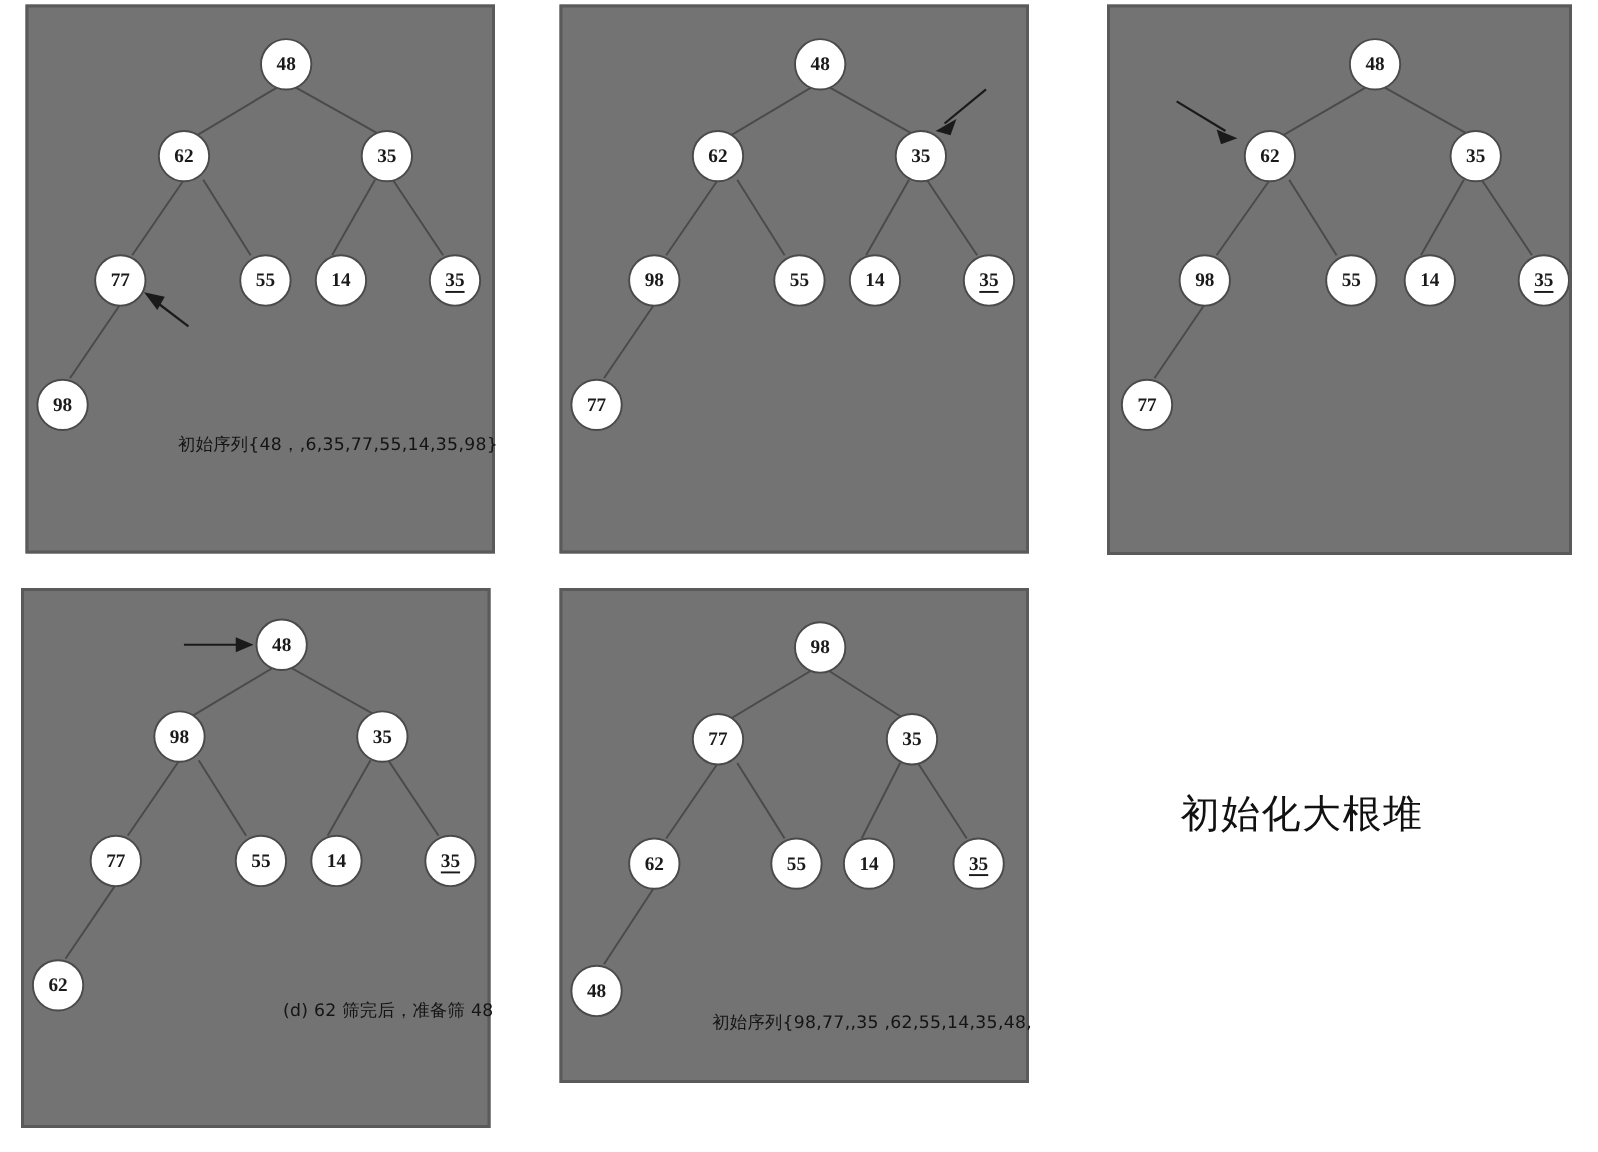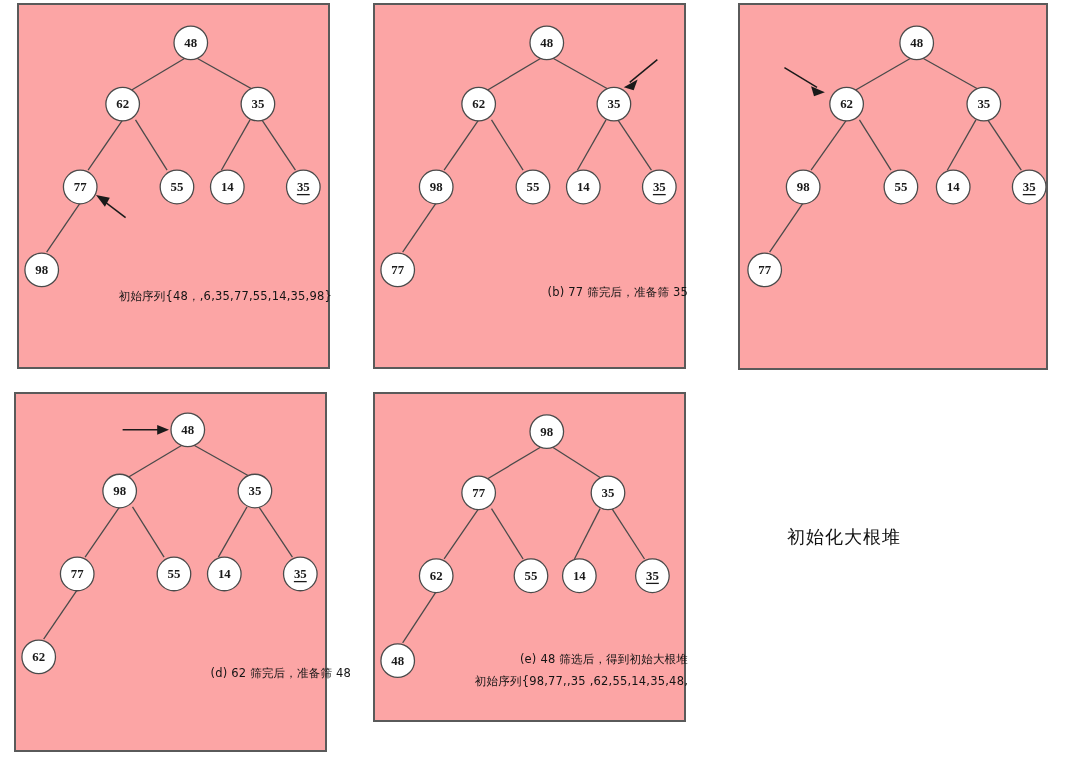--- a/index.html
+++ b/index.html
@@ -10,21 +10,21 @@
   body {
     width: 1065px;
     height: 768px;
     position: relative;
     font-family: "Liberation Serif", "DejaVu Serif", serif;
     overflow: hidden;
   }
   .panel {
     position: absolute;
     border: 2px solid #5a5a5a;
-    background: #fca5a5;
+    background: #737373;
     box-sizing: border-box;
   }
   .panel-svg {
     position: absolute;
     left: 0;
     top: 0;
     width: 100%;
     height: 100%;
     display: block;
   }
@@ -46,21 +46,21 @@
     color: #141414;
     white-space: nowrap;
     letter-spacing: 0.2px;
   }
   .caption-center {
     text-align: right;
   }
   .side-title {
     position: absolute;
     font-family: "DejaVu Sans", "Liberation Sans", sans-serif;
-    font-size: 18px;
+    font-size: 26px;
     color: #111111;
     white-space: nowrap;
     letter-spacing: 1px;
   }
 </style>
 </head>
 <body>
 
 <div class="panel" style="left:17px; top:3px; width:313px; height:366px;">
   <svg class="panel-svg" viewBox="0 0 313 366">
@@ -126,21 +126,20 @@
     <text class="node-text" x="62" y="184">98</text>
     <text class="node-text" x="160" y="184">55</text>
     <text class="node-text" x="211" y="184">14</text>
     <text class="node-text underlined" x="288" y="184">35</text>
     <text class="node-text" x="23" y="268">77</text>
     <g>
       <line x1="286" y1="55" x2="258" y2="78" stroke="#1a1a1a" stroke-width="1.5"></line>
       <polygon points="252,83 266,75 262,86" fill="#1a1a1a"></polygon>
     </g>
   </svg>
-  <div class="caption caption-center" style="left:0; top:280px; width:313px;">(b) 77 筛完后，准备筛 35</div>
 </div>
 
 <div class="panel" style="left:738px; top:3px; width:310px; height:367px;">
   <svg class="panel-svg" viewBox="0 0 310 367">
     <g stroke="#4a4a4a" stroke-width="1.3" fill="none">
       <line x1="179" y1="50" x2="115" y2="87"></line>
       <line x1="179" y1="50" x2="245" y2="87"></line>
       <line x1="108" y1="116" x2="72" y2="167"></line>
       <line x1="121" y1="116" x2="153" y2="167"></line>
       <line x1="239" y1="116" x2="210" y2="167"></line>
@@ -199,21 +198,21 @@
     <text class="node-text" x="62" y="182">77</text>
     <text class="node-text" x="160" y="182">55</text>
     <text class="node-text" x="211" y="182">14</text>
     <text class="node-text underlined" x="288" y="182">35</text>
     <text class="node-text" x="23" y="266">62</text>
     <g>
       <line x1="108" y1="36" x2="147" y2="36" stroke="#1a1a1a" stroke-width="1.5"></line>
       <polygon points="155,36 143,31 143,41" fill="#1a1a1a"></polygon>
     </g>
   </svg>
-  <div class="caption caption-center" style="left:10px; top:272px; width:313px;padding-left:12px;">(d) 62 筛完后，准备筛 48</div>
+  <div class="caption caption-center" style="left:0; top:272px; width:313px;">(d) 62 筛完后，准备筛 48</div>
 </div>
 
 <div class="panel" style="left:373px; top:392px; width:313px; height:330px;">
   <svg class="panel-svg" viewBox="0 0 313 330">
     <g stroke="#4a4a4a" stroke-width="1.3" fill="none">
       <line x1="174" y1="50" x2="112" y2="87"></line>
       <line x1="174" y1="50" x2="232" y2="87"></line>
       <line x1="105" y1="116" x2="70" y2="167"></line>
       <line x1="118" y1="116" x2="150" y2="167"></line>
       <line x1="228" y1="116" x2="202" y2="167"></line>
@@ -232,17 +231,16 @@
     </g>
     <text class="node-text" x="174" y="38">98</text>
     <text class="node-text" x="105" y="100">77</text>
     <text class="node-text" x="236" y="100">35</text>
     <text class="node-text" x="62" y="184">62</text>
     <text class="node-text" x="158" y="184">55</text>
     <text class="node-text" x="207" y="184">14</text>
     <text class="node-text underlined" x="281" y="184">35</text>
     <text class="node-text" x="23" y="270">48</text>
   </svg>
-  <div class="caption caption-center" style="left:0; top:258px; width:313px;">(e) 48 筛选后，得到初始大根堆</div>
   <div class="caption caption-center" style="left:0; top:280px; width:313px;"><span>初始序列{98,77,,35 ,62,55,14,35,48,</span></div>
 </div>
 
 <div class="side-title" style="left:787px; top:525px;">初始化大根堆</div>
 
 </body></html>

